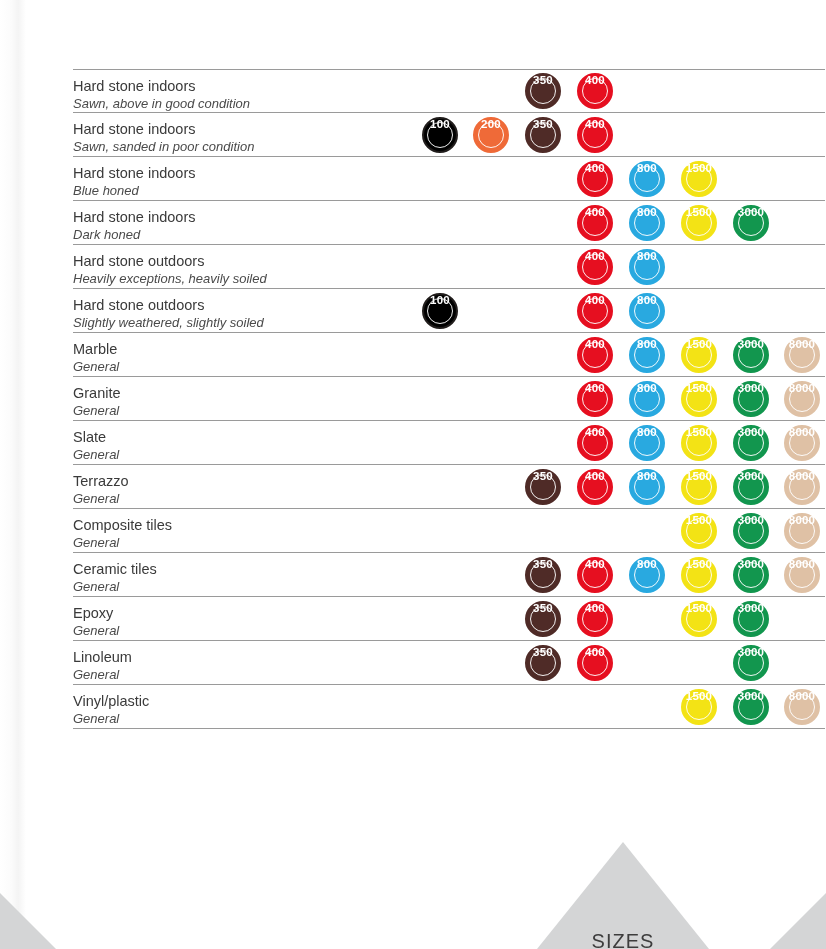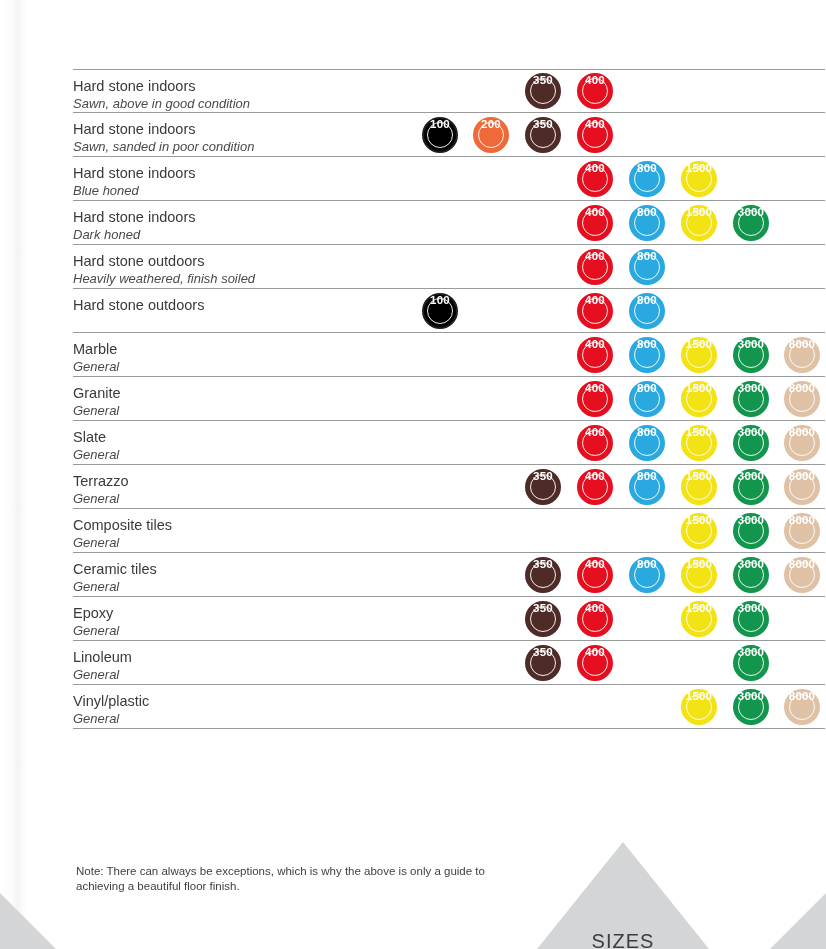--- a/index.html
+++ b/index.html
@@ -275,36 +275,37 @@
           </div>
           <div class="badge b-3000" style="left: 678px;">
             <span class="ring"></span>
             <span class="num">3000</span>
           </div>
         </div>
       </div>
       <div class="row">
         <div class="row-labels">
           <div class="row-title">Hard stone outdoors</div>
-          <div class="row-sub">Heavily weathered, finish soiled</div>
+          <div class="row-sub">Heavily exceptions, heavily soiled</div>
         </div>
         <div class="badges">
           <div class="badge b-400" style="left: 522px;">
             <span class="ring"></span>
             <span class="num">400</span>
           </div>
           <div class="badge b-800" style="left: 574px;">
             <span class="ring"></span>
             <span class="num">800</span>
           </div>
         </div>
       </div>
       <div class="row">
         <div class="row-labels">
           <div class="row-title">Hard stone outdoors</div>
+          <div class="row-sub">Slightly weathered, slightly soiled</div>
         </div>
         <div class="badges">
           <div class="badge b-100" style="left: 367px;">
             <span class="ring"></span>
             <span class="num">100</span>
           </div>
           <div class="badge b-400" style="left: 522px;">
             <span class="ring"></span>
             <span class="num">400</span>
           </div>
@@ -541,20 +542,19 @@
             <span class="num">3000</span>
           </div>
           <div class="badge b-8000" style="left: 729px;">
             <span class="ring"></span>
             <span class="num">8000</span>
           </div>
         </div>
       </div>
     </div>
 
-  <div class="note">Note: There can always be exceptions, which is why the above is only a guide to achieving a beautiful floor finish.</div>
 
   <div class="tri-center"></div>
   <div class="tri-left"></div>
   <div class="tri-right"></div>
   <div class="sizes-label">SIZES</div>
 
 </div>
 
 </body></html>

